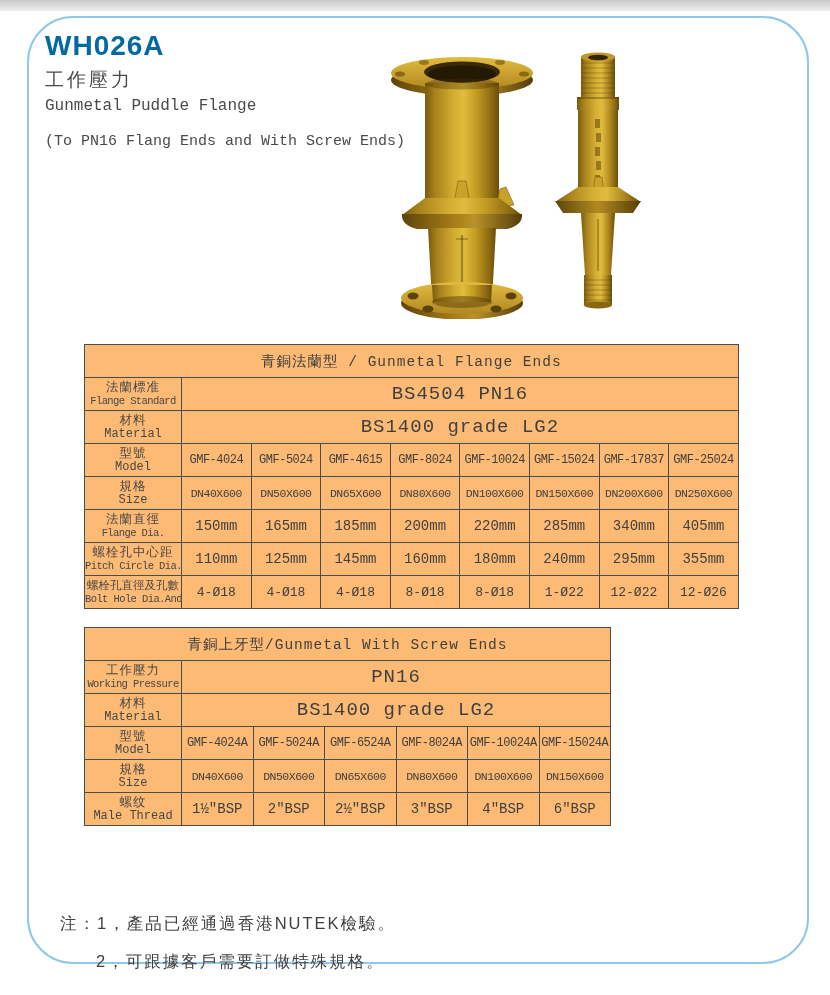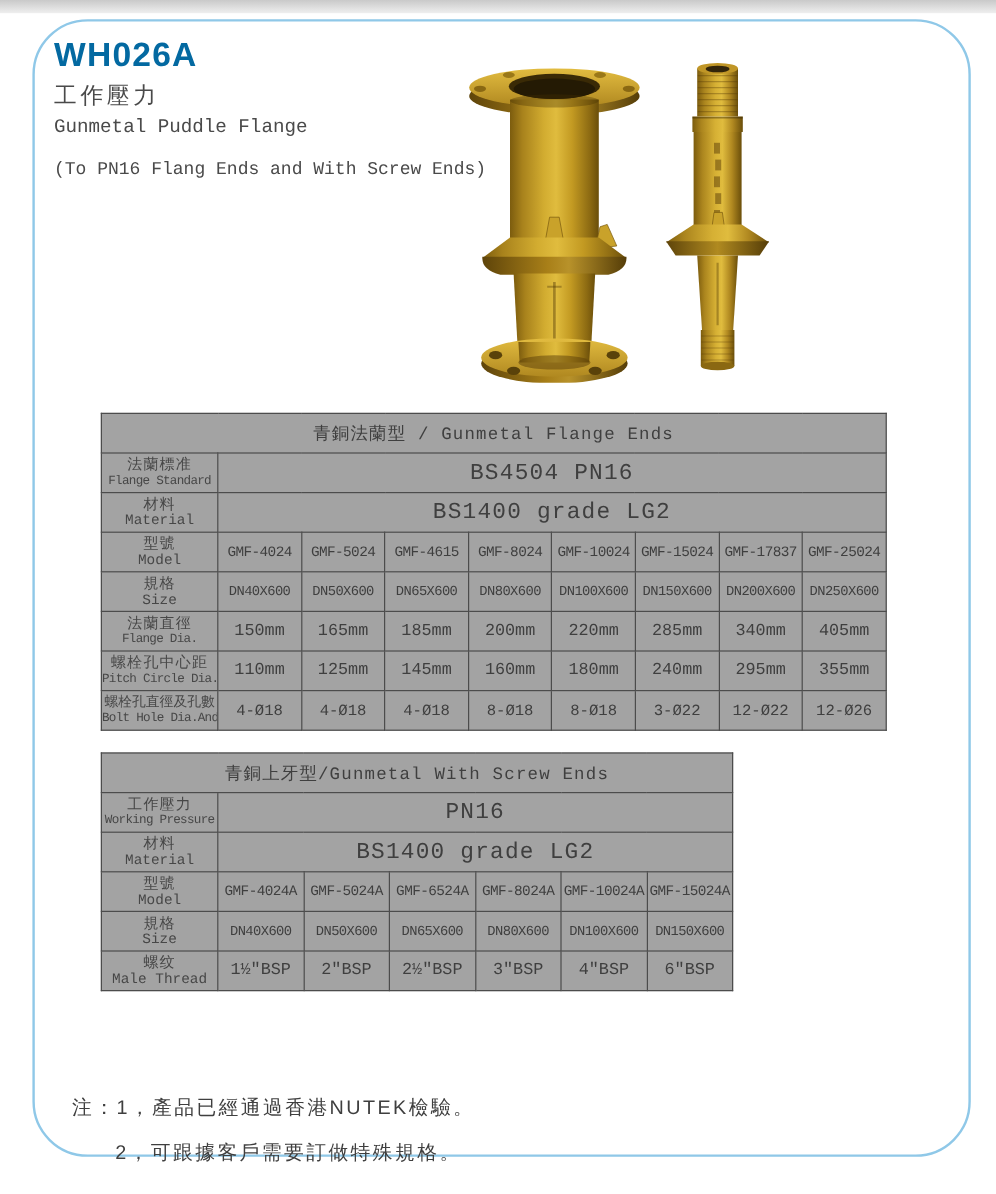--- a/index.html
+++ b/index.html
@@ -15,21 +15,21 @@
         font-family:"Liberation Sans",sans-serif;}
   .t-zh{font-size:19px;letter-spacing:3px;margin-top:5px;color:#4a4a4a;}
   .t-en{font-size:16px;margin-top:4px;font-family:"Liberation Mono",monospace;color:#4a4a4a;}
   .t-sub{font-size:15px;margin-top:18px;font-family:"Liberation Mono",monospace;color:#4a4a4a;}
   
   .product-images{position:absolute;left:388px;top:48px;width:270px;height:270px;}
   .img-flanged{position:absolute;left:0;top:5px;}
   .img-screwed{position:absolute;left:164px;top:1px;}
   
   table.spec{position:absolute;border-collapse:collapse;table-layout:fixed;
-       background:#a3a3a3;}
+       background:#fdba74;}
   table.spec td,table.spec th{border:1px solid #4c4c4c;text-align:center;
        vertical-align:middle;padding:0;overflow:hidden;font-weight:normal;}
   #t1{left:84px;top:344px;width:654px;}
   #t2{left:84px;top:627px;width:526px;}
   tr.r-title td{height:32px;font-size:14.5px;font-family:"Liberation Mono",monospace;
        letter-spacing:1px;}
   tr.r-spec{height:33px;}
   th .zh{font-size:12.5px;letter-spacing:1px;line-height:15px;color:#474747;}
   th .en{font-size:10.5px;line-height:13px;font-family:"Liberation Mono",monospace;
        letter-spacing:-0.6px;color:#474747;white-space:nowrap;}
@@ -259,21 +259,21 @@
   <tr class="r-spec">
     <th>
       <div class="zh" style="letter-spacing:0;font-size:11.5px">螺栓孔直徑及孔數</div>
       <div class="en">Bolt Hole Dia.And Nos.</div>
     </th>
     <td class="v-bolt">4-Ø18</td>
     <td class="v-bolt">4-Ø18</td>
     <td class="v-bolt">4-Ø18</td>
     <td class="v-bolt">8-Ø18</td>
     <td class="v-bolt">8-Ø18</td>
-    <td class="v-bolt">3-Ø22</td>
+    <td class="v-bolt">1-Ø22</td>
     <td class="v-bolt">12-Ø22</td>
     <td class="v-bolt">12-Ø26</td>
   </tr>
 </tbody>
   </table>
 
 <table class="spec" id="t2">
   <colgroup>
       <col style="width:97px">
       <col span="6" style="width:71.5px">

